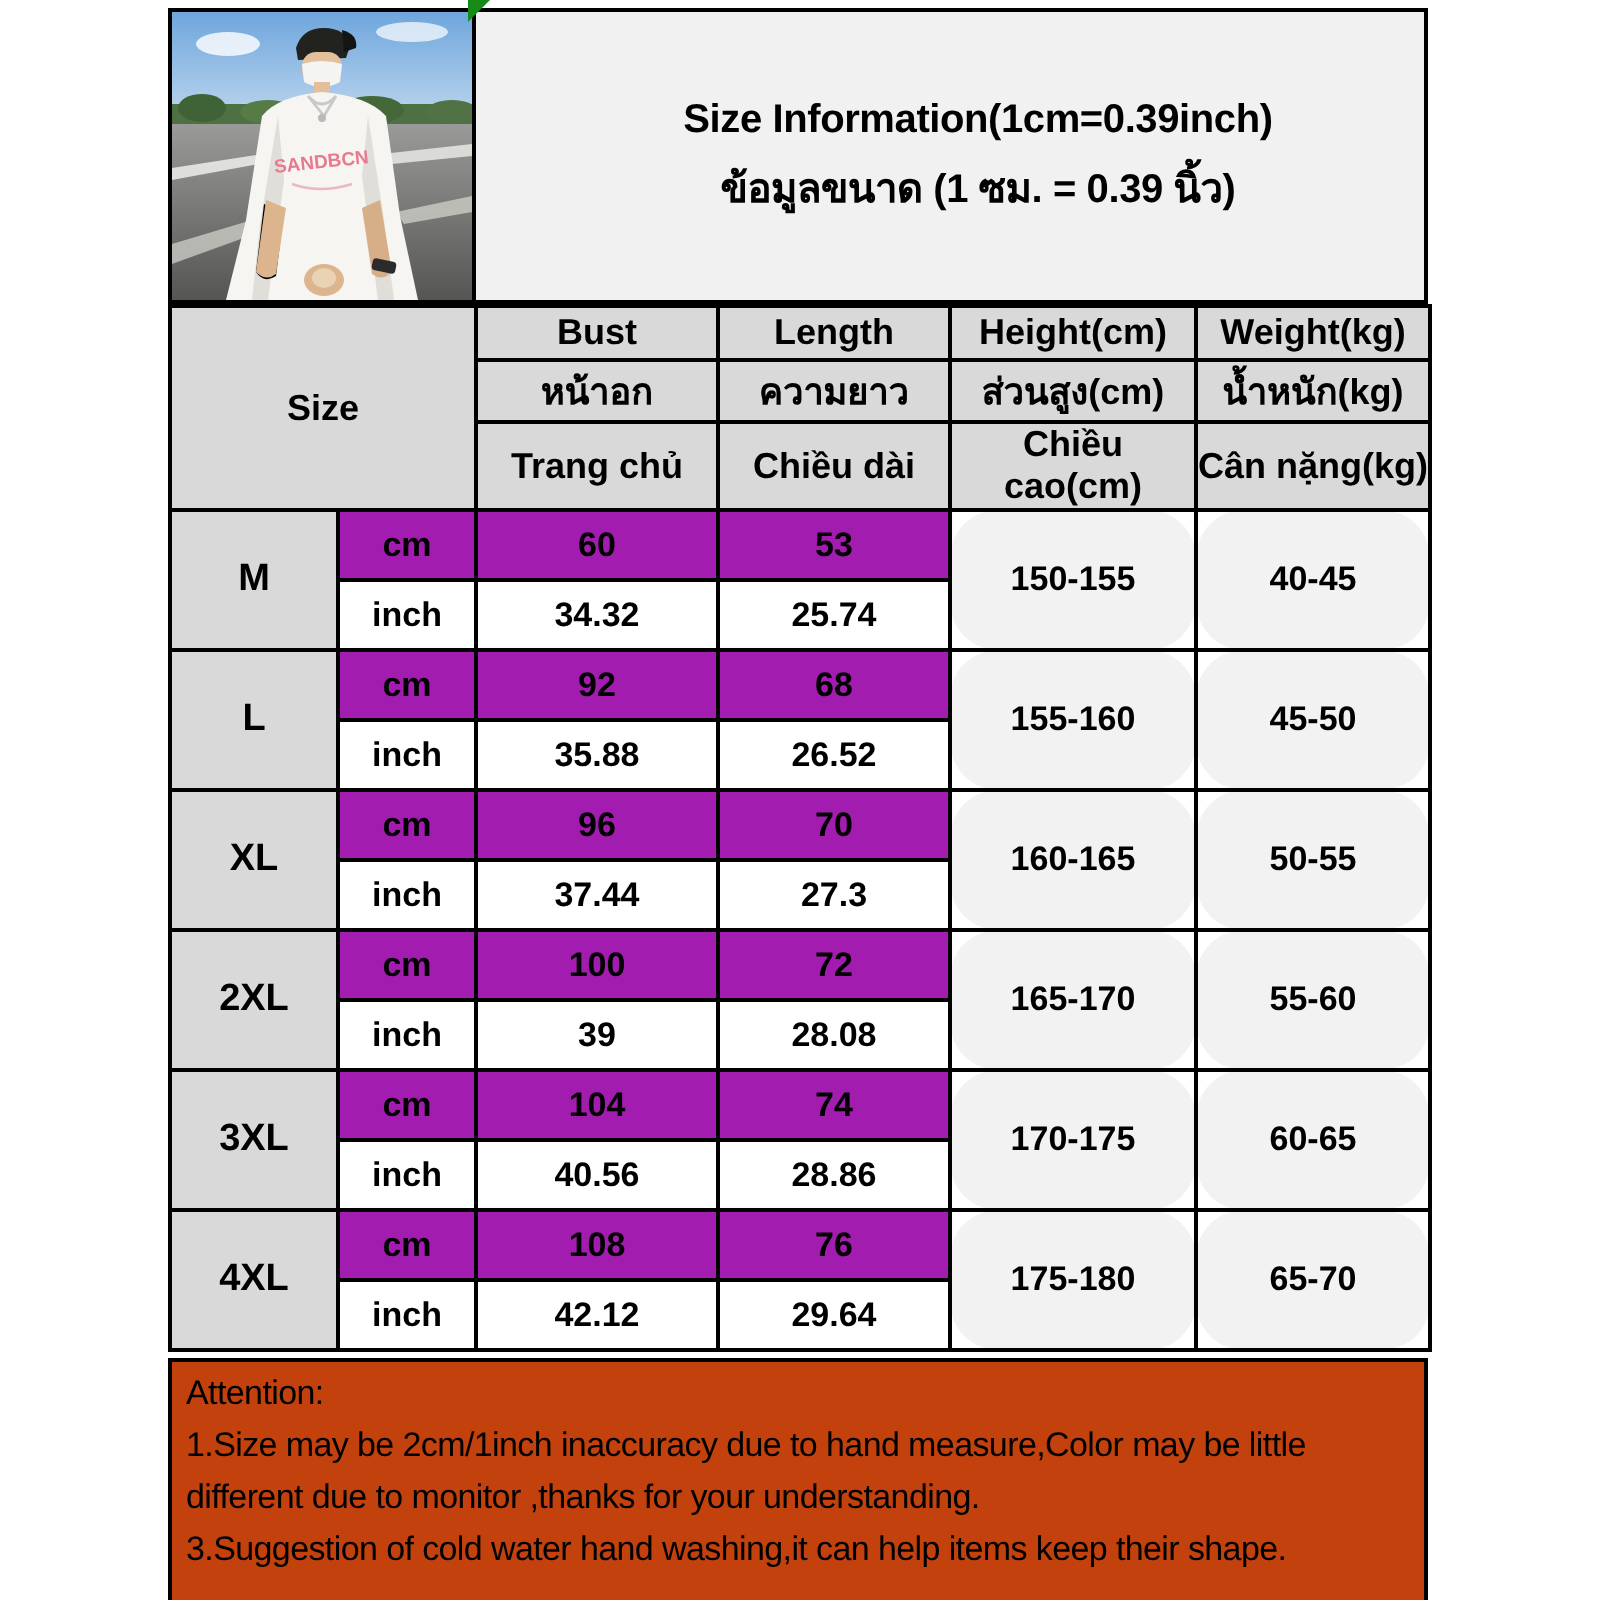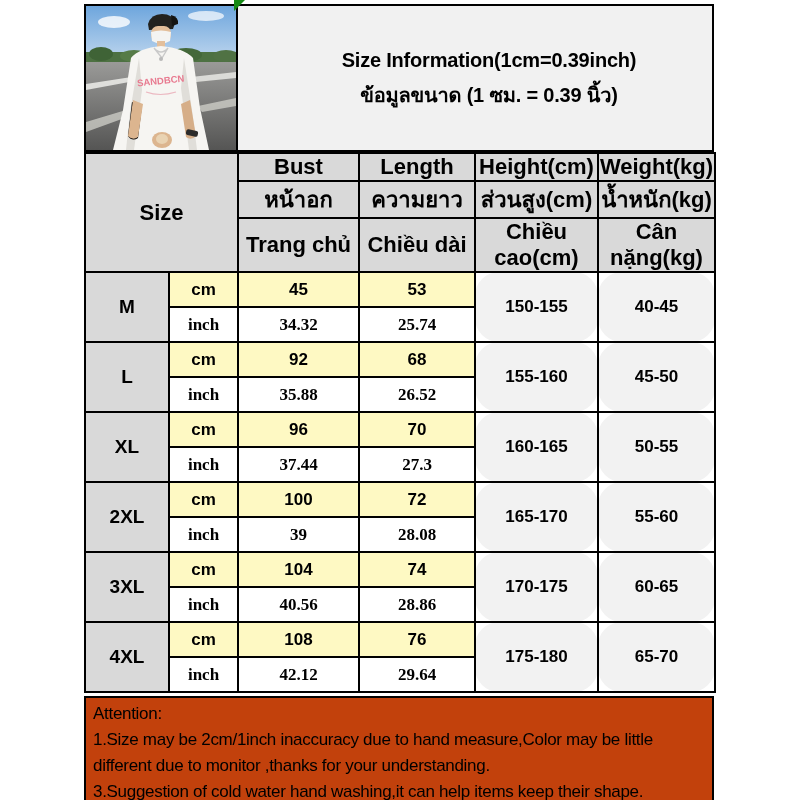--- a/index.html
+++ b/index.html
@@ -25,25 +25,25 @@
   table.size-table { border-collapse:collapse; width:630px; table-layout:fixed; margin-top:0; }
   .size-table td, .size-table th { border:2px solid #000; text-align:center; vertical-align:middle;
                                    font-weight:bold; color:#000; overflow:hidden; }
   .col-size   { width:84px; }
   .col-unit   { width:69px; }
   .col-bust   { width:121px; }
   .col-length { width:116px; }
   .col-height { width:123px; }
   .col-weight { width:117px; }
 
-  .hdr-row td, .hdr-row th { height:27px; background:#d9d9d9; font-size:22px; }
+  .hdr-row td, .hdr-row th { height:27px; background:#d9d9d9; font-size:18px; }
   .size-big { background:#d9d9d9; font-size:34px; font-weight:bold; }
   .data-row td { height:35px; font-size:17px; }
-  .row-cm td   { background:#fef9c3; }
-  .row-inch td { background:#ffffff;font-family:Liberation Serif, serif; }
+  .row-cm td   { background:#a21caf; }
+  .row-inch td { background:#ffffff; }
   td.size-label { background:#d9d9d9; font-size:19px; }
   td.merged-cell { background:#f2f2f2; font-size:17px;border-radius:24px; }
 
   
   .attention-box { margin-top:3px; width:630px; height:156px; border:2px solid #000;
                    background:#c2410c; padding:3px 7px; }
   .attention-box p { font-size:17px; font-weight:normal; color:#000; line-height:26px;
                      letter-spacing:-0.3px; }
 </style>
 </head>
@@ -136,21 +136,21 @@
       <tr class="hdr-row">
         <td>Trang chủ</td>
         <td>Chiều dài</td>
         <td>Chiều cao(cm)</td>
         <td>Cân nặng(kg)</td>
       </tr>
 
       <tr class="data-row row-cm">
         <td class="size-label" rowspan="2">M</td>
         <td>cm</td>
-        <td>45</td>
+        <td>60</td>
         <td>53</td>
         <td class="merged-cell" rowspan="2">150-155</td>
         <td class="merged-cell" rowspan="2">40-45</td>
       </tr>
       <tr class="data-row row-inch">
         <td>inch</td>
         <td>34.32</td>
         <td>25.74</td>
       </tr>
 

